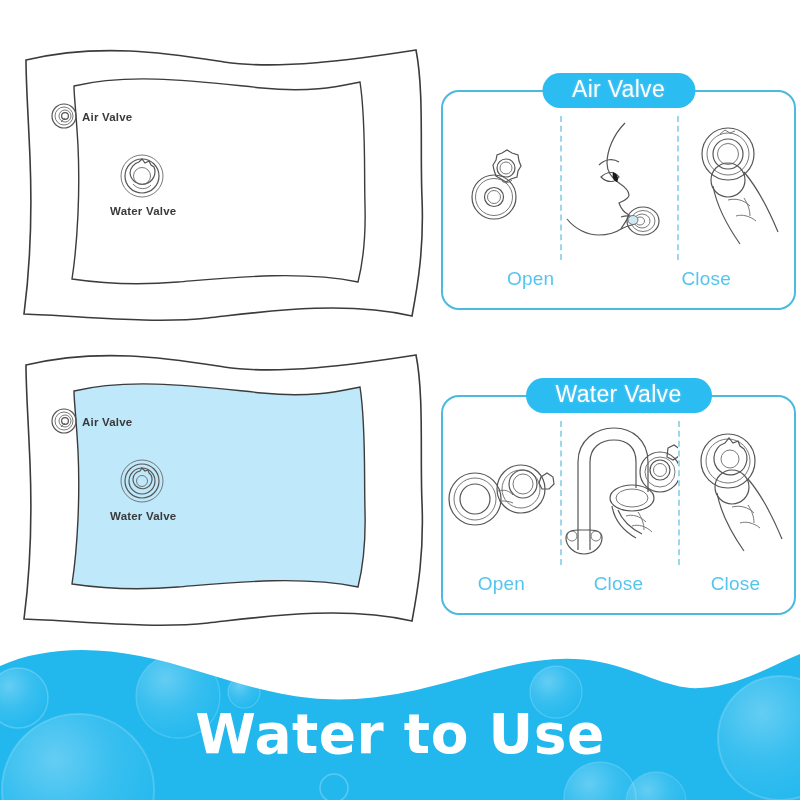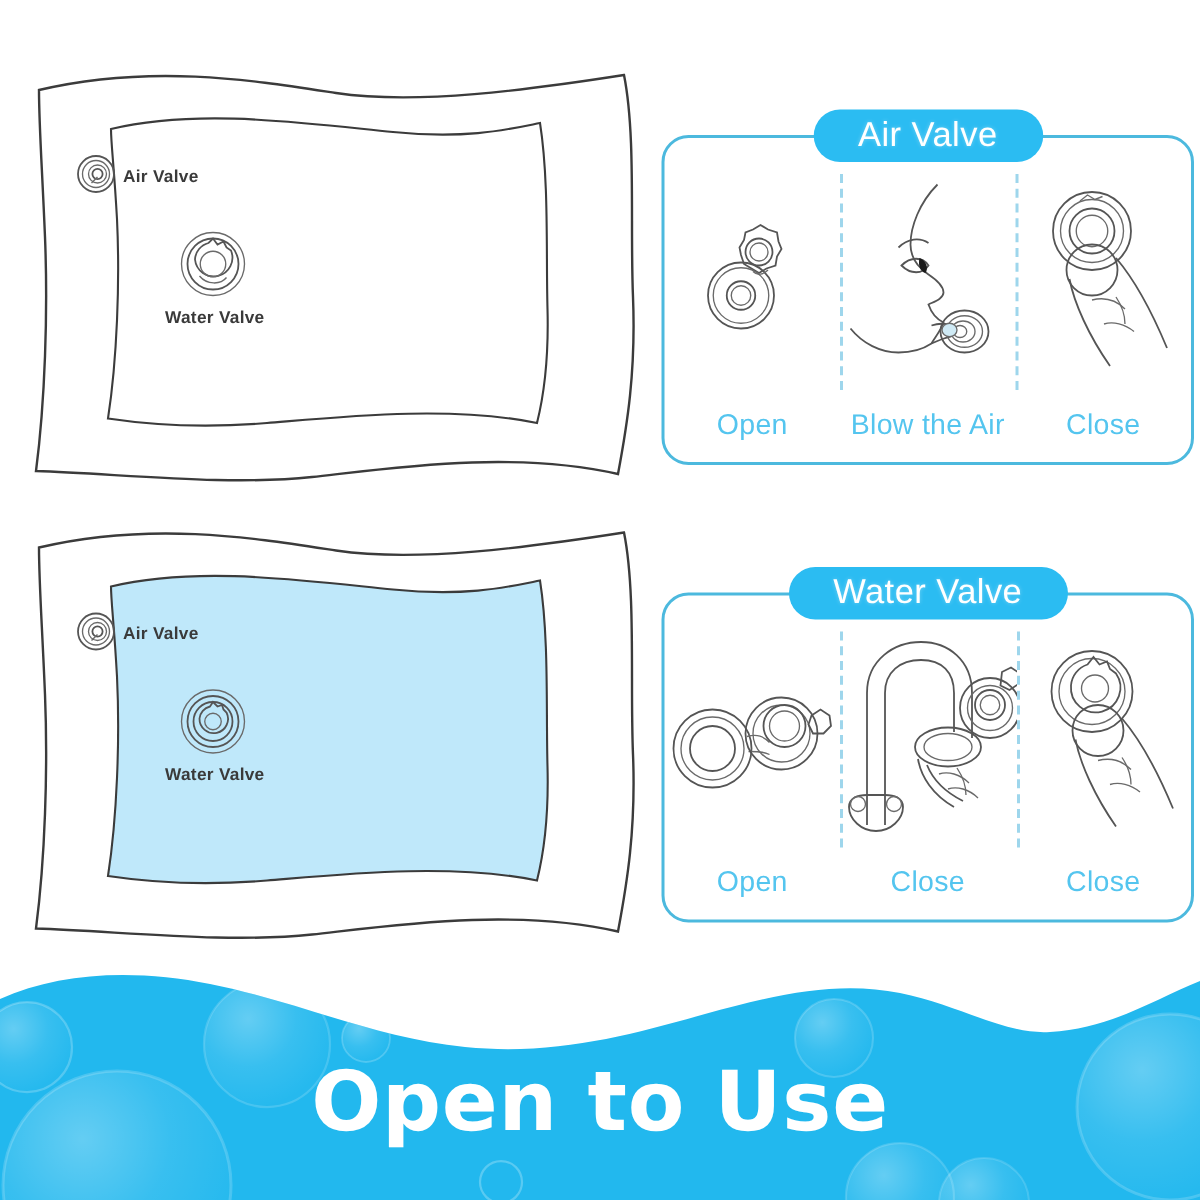--- a/index.html
+++ b/index.html
@@ -104,21 +104,20 @@
     border-left: 2px dashed #9ed6ec;
   }
   .step svg { display: block; }
 
   .panel-labels {
     position: absolute;
     left: 0; right: 0;
     bottom: 8px;
     height: 32px;
     display: flex;
-    align-items: center;
   }
   .panel-labels .step-label {
     flex: 1 1 0;
     text-align: center;
     color: #54c5ef;
     font-size: 19px;
     font-weight: 400;
     letter-spacing: 0.2px;
   }
 
@@ -278,21 +277,20 @@
 
           <path class="valve-line-thin" d="M44,76 C52,74 60,76 66,82"></path>
           <path class="valve-line-thin" d="M52,92 C58,90 66,92 72,97"></path>
           <path class="valve-line-thin" d="M60,74 C64,80 66,86 66,92"></path>
         </svg>
       </div>
     </div>
 
     <div class="panel-labels">
       <div class="step-label">Open</div>
-      <div class="step-label">Blow the Air</div>
       <div class="step-label">Close</div>
     </div>
   </div>
 
   <div class="panel water">
     <div class="panel-badge">Water Valve</div>
 
     <div class="panel-body">
 
       <div class="step">
@@ -394,16 +392,16 @@
         <circle cx="178" cy="66" r="42" fill="url(#bub)" stroke="#ffffff" stroke-opacity="0.16" stroke-width="1.5"></circle>
         <circle cx="244" cy="62" r="16" fill="url(#bub)" stroke="#ffffff" stroke-opacity="0.20" stroke-width="1.2"></circle>
         <circle cx="334" cy="158" r="14" fill="none" stroke="#ffffff" stroke-opacity="0.25" stroke-width="1.5"></circle>
         <circle cx="556" cy="62" r="26" fill="url(#bub)" stroke="#ffffff" stroke-opacity="0.18" stroke-width="1.4"></circle>
         <circle cx="600" cy="168" r="36" fill="url(#bub)" stroke="#ffffff" stroke-opacity="0.16" stroke-width="1.5"></circle>
         <circle cx="780" cy="108" r="62" fill="url(#bub)" stroke="#ffffff" stroke-opacity="0.18" stroke-width="2"></circle>
         <circle cx="656" cy="172" r="30" fill="url(#bub)" stroke="#ffffff" stroke-opacity="0.15" stroke-width="1.4"></circle>
       </g>
     </svg>
 
-    <div class="banner-title">Open to Use</div>
+    <div class="banner-title">Water to Use</div>
   </div>
 
 </div>
 
 </body></html>

